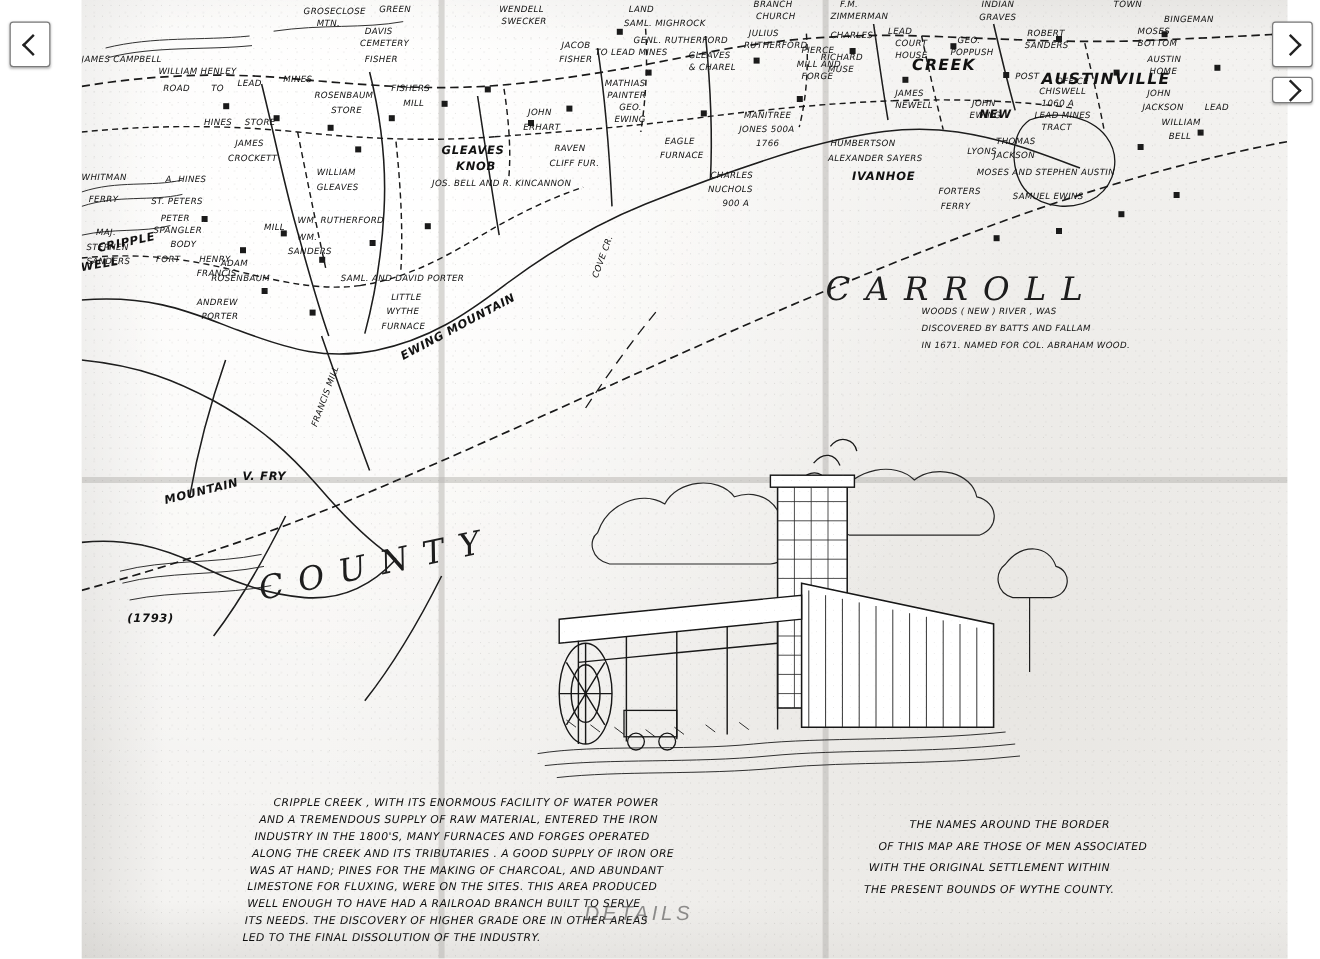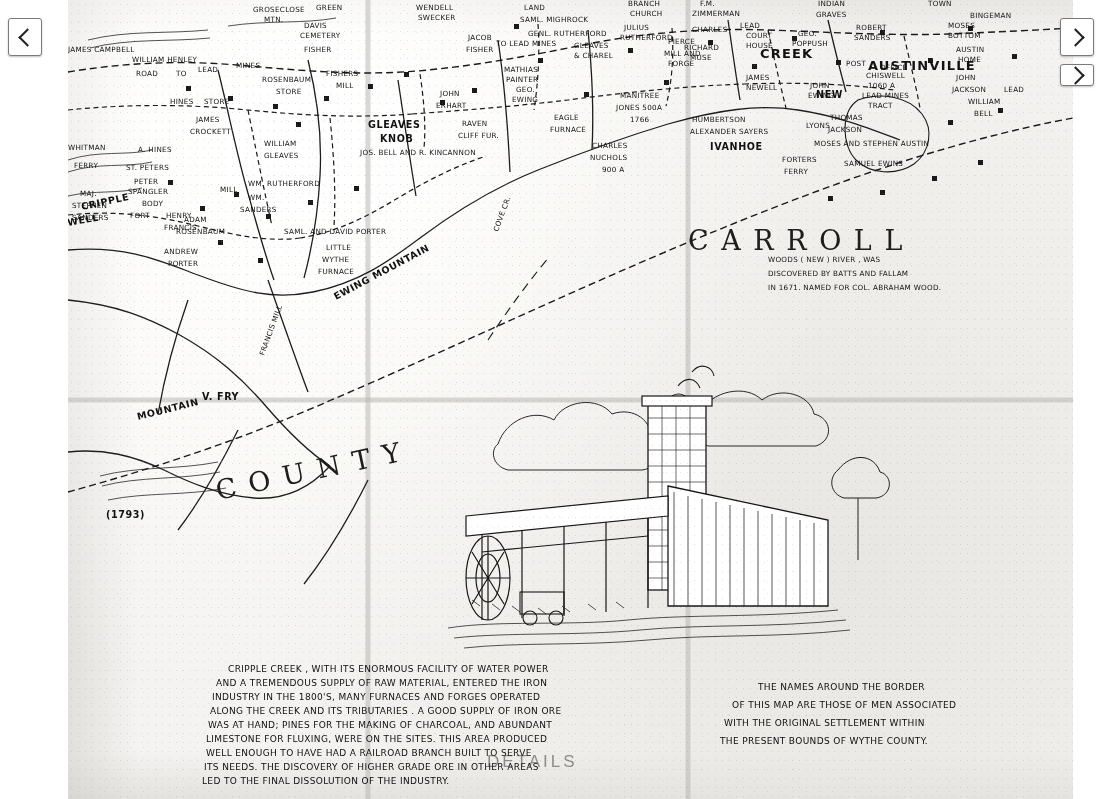--- a/index.html
+++ b/index.html
@@ -10,20 +10,21 @@
     height: 799px;
     overflow: hidden;
     font-family: "Liberation Sans", sans-serif;
   }
 
   #viewer {
     position: relative;
     width: 1100px;
     height: 799px;
     background: #ffffff;
+    font-style: italic;
   }
 
   
   .nav-btn {
     position: absolute;
     width: 34px;
     height: 38px;
     background: #ffffff;
     border: 1px solid #7a7a7a;
     border-radius: 3px;

